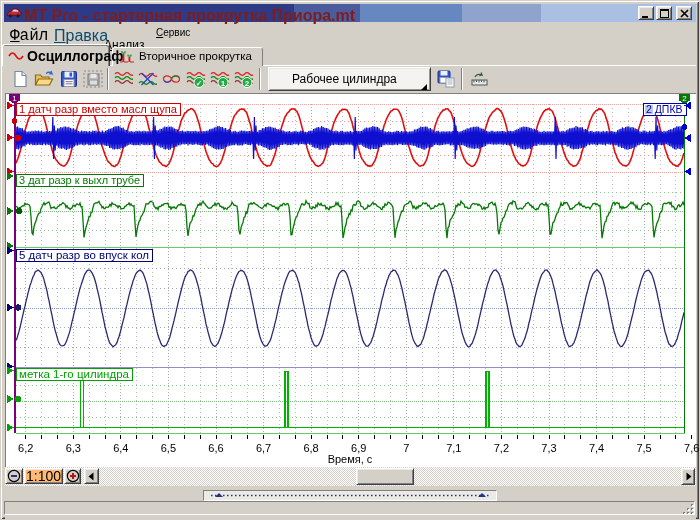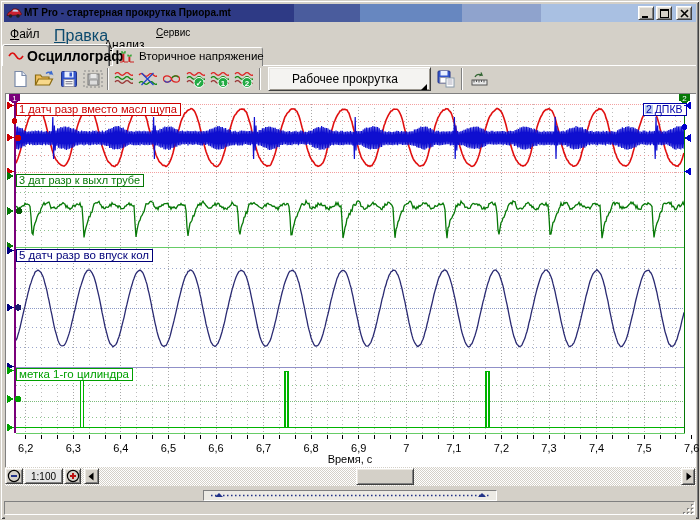--- a/index.html
+++ b/index.html
@@ -11,55 +11,55 @@
 
 <div class="abs" style="left:0;top:0;width:700px;height:520px;background:#d4d0c8;border:1px solid #d4d0c8;box-shadow:inset 1px 1px 0 #ffffff, inset -1px -1px 0 #404040, inset 2px 2px 0 #d4d0c8, inset -2px -2px 0 #808080;"></div>
 
 <div class="abs" style="left:4px;top:4px;width:692px;height:18px;background:linear-gradient(90deg,#2e3a85 0,#2e3a85 290px,#4a5c9d 290px,#4a5c9d 356px,#6787c0 356px,#6787c0 458px,#8fa3cd 458px,#8fa3cd 537px,#a9c0e2 537px,#a9c0e2 100%);"></div>
 <div class="abs" style="left:6px;top:6px;width:16px;height:14px;"><svg width="16" height="14" viewBox="0 0 16 14">
       <path d="M1,9 q1,-3 4,-4 l2,-2 q3,-1 6,1 l2,3 q1,1 0,2 l-14,0.5 z" fill="#cc2233" stroke="#551111" stroke-width="0.8"></path>
       <path d="M6,5.5 l1.5,-1.8 q2,-0.7 4,0.4 l1,1.6 z" fill="#c8d8ee"></path>
       <circle cx="4.5" cy="10" r="1.8" fill="#222"></circle>
       <circle cx="12" cy="10" r="1.8" fill="#222"></circle>
     </svg></div>
-<div class="abs" style="left:24px;top:7px;color:#000000;font-size:10px;font-weight:bold;letter-spacing:0px;">MT Pro - стартерная прокрутка Приора.mt</div>
+<div class="abs" style="left:24px;top:7px;color:#7f1d1d;font-size:16px;font-weight:bold;letter-spacing:0px;">MT Pro - стартерная прокрутка Приора.mt</div>
 <div class="abs raised btn" style="left:638px;top:6px;width:16px;height:14px;">
     <svg width="9" height="9" viewBox="0 0 9 9">
       <rect x="0" y="7" width="6" height="2" fill="#000"></rect>
     </svg>
   </div>
 <div class="abs raised btn" style="left:656px;top:6px;width:16px;height:14px;">
     <svg width="9" height="9" viewBox="0 0 9 9">
       <rect x="0.5" y="0.5" width="8" height="8" fill="none" stroke="#000"></rect>
       <rect x="0" y="0" width="9" height="2" fill="#000"></rect>
     </svg>
   </div>
 <div class="abs raised btn" style="left:676px;top:6px;width:16px;height:14px;">
     <svg width="9" height="9" viewBox="0 0 9 9">
       <path d="M1,1 L8,8 M8,1 L1,8" stroke="#000" stroke-width="1.6"></path>
     </svg>
   </div>
 
-<div class="abs" style="left:10px;top:27px;font-size:12px;color:#000;"><u>Ф</u>айл</div>
+<div class="abs" style="left:10px;top:27px;font-size:16px;color:#000;font-family:Liberation Mono, monospace;"><u>Ф</u>айл</div>
 <div class="abs" style="left:54px;top:27px;font-size:16px;color:#0c4a6e;"><u>П</u>равка</div>
 <div class="abs" style="left:104px;top:38px;font-size:12px;color:#000;"><u>А</u>нализ</div>
 <div class="abs" style="left:156px;top:27px;font-size:10px;color:#000;"><u>С</u>ервис</div>
 
 <div class="abs" style="left:4px;top:65px;width:692px;height:1px;background:#ffffff;"></div>
 <div class="abs" style="left:2px;top:44px;width:108px;height:22px;background:#d4d0c8;border-top:1px solid #ffffff;border-left:1px solid #ffffff;border-right:1px solid #404040;border-radius:3px 3px 0 0;box-shadow:inset -1px 1px 0 #808080;"></div>
 <div class="abs" style="left:112px;top:47px;width:151px;height:19px;background:#d4d0c8;border-top:1px solid #ffffff;border-left:1px solid #ffffff;border-right:1px solid #808080;border-radius:3px 3px 0 0;"></div>
 <div class="abs" style="left:8px;top:49px;"><svg width="16" height="14" viewBox="0 0 16 14">
       <path d="M1,7 q3.5,-6 7,0 t7,0" fill="none" stroke="#dd1111" stroke-width="1.6"></path>
     </svg></div>
 <div class="abs" style="left:27px;top:48px;font-size:14px;font-weight:bold;">Осциллограф</div>
 <div class="abs" style="left:119px;top:49px;"><svg width="16" height="16" viewBox="0 0 16 16">
       <path d="M1,13 h2.5 M5,13 h4 M11,13 h4 M4,13 v-8 M4.8,13 v-8 M4,5 h0.8 M10,13 v-5 M10.8,13 v-5 M10,8 h0.8" fill="none" stroke="#cc2222" stroke-width="1.1"></path>
       <path d="M2.5,4 h4 M3,2 v2 M6,2 v2 M8.5,7 h4 M9,5.5 v1.5 M12,5.5 v1.5" stroke="#119911" stroke-width="1.1" fill="none"></path>
     </svg></div>
-<div class="abs" style="left:139px;top:50px;font-size:11.5px;">Вторичное напряжение</div>
+<div class="abs" style="left:139px;top:50px;font-size:11.5px;">Вторичное прокрутка</div>
 
 <div class="abs" style="left:4px;top:66px;width:692px;height:27px;background:#d4d0c8;"></div>
 <div class="abs btn" style="left:11px;top:70px;width:18px;height:18px;">
     <svg width="17" height="18" viewBox="0 0 17 18">
       <path d="M3,1.5 h7 l4,4 v11 h-11 z" fill="#ffffff" stroke="#7a8aa8" stroke-width="1.2"></path>
       <path d="M10,1.5 v4 h4" fill="#e8eef8" stroke="#7a8aa8" stroke-width="1.2"></path>
     </svg>
   </div>
 <div class="abs btn" style="left:34px;top:70px;width:20px;height:18px;">
     <svg width="20" height="18" viewBox="0 0 20 18">
@@ -130,21 +130,21 @@
     <svg width="19" height="18" viewBox="0 0 19 18">
       <path d="M1,4 q2.4,-2.6 4.8,0 t4.8,0 t4.8,0 t4.8,0" fill="none" stroke="#dd2222" stroke-width="1.2"></path>
       <path d="M1,8 q2.4,-2.6 4.8,0 t4.8,0 t4.8,0 t4.8,0" fill="none" stroke="#118811" stroke-width="1.2"></path>
       <path d="M1,12 q2.4,-2.6 4.8,0 t4.8,0 t4.8,0 t4.8,0" fill="none" stroke="#993333" stroke-width="1.2"></path>
       <circle cx="13" cy="12.5" r="5" fill="#22aa44" stroke="#ffffff" stroke-width="1"></circle>
       <text x="13" y="15.5" font-size="8" font-family="Liberation Sans, sans-serif" fill="#ffffff" text-anchor="middle" font-weight="bold">2</text>
     </svg>
   </div>
 <div class="abs" style="left:259px;top:68px;width:1px;height:22px;background:#808080;box-shadow:1px 0 0 #ffffff;"></div>
 <div class="abs" style="left:268px;top:67px;width:163px;height:24px;background:#f4f3f1;border:1px solid #404040;border-top-color:#fff;border-left-color:#fff;box-shadow:inset 1px 1px 0 #e8e6e2, inset -1px -1px 0 #9a968e;"></div>
-<div class="abs" style="left:292px;top:72px;font-size:12px;">Рабочее прокрутка</div>
+<div class="abs" style="left:292px;top:72px;font-size:12px;">Рабочее цилиндра</div>
 <div class="abs" style="left:421px;top:84px;width:0;height:0;border-left:6px solid transparent;border-bottom:6px solid #000;"></div>
 <div class="abs btn" style="left:437px;top:70px;width:18px;height:18px;">
     <svg width="18" height="18" viewBox="0 0 18 18">
       <rect x="1" y="1" width="12" height="12" rx="1" fill="#3355cc" stroke="#223388"></rect>
       <rect x="3.5" y="1" width="7" height="4.5" fill="#e8f0ff"></rect>
       <rect x="3" y="7.5" width="8" height="5.5" fill="#ffffff" stroke="#99a"></rect>
       <rect x="9" y="8" width="8" height="9" fill="#ffffff" stroke="#8899aa"></rect>
       <path d="M10.5,10 h5 M10.5,12 h5 M10.5,14 h5" stroke="#aab" stroke-width="1"></path>
     </svg>
   </div>
@@ -328,21 +328,21 @@
 <text x="344" y="369" font-size="11" fill="#000000" text-anchor="middle" font-family="Liberation Sans, sans-serif">Время, с</text>
 </svg>
 
 <div class="abs dither" style="left:5px;top:467px;width:691px;height:19px;"></div>
 <div class="abs raised btn" style="left:5px;top:468px;width:18px;height:16px;">
     <svg width="14" height="14" viewBox="0 0 14 14">
       <circle cx="7" cy="7" r="5.6" fill="none" stroke="#000" stroke-width="1.2"></circle>
       <path d="M4,7 h6" stroke="#223388" stroke-width="2"></path>
     </svg>
   </div>
-<div class="abs raised btn" style="left:24px;top:468px;width:39px;height:16px;background:#e5e5e5;font-size:10px;color:#000;">1:100</div>
+<div class="abs raised btn" style="left:24px;top:468px;width:39px;height:16px;background:#fdba74;font-size:14px;color:#000;">1:100</div>
 <div class="abs raised btn" style="left:64px;top:468px;width:17px;height:16px;">
     <svg width="14" height="14" viewBox="0 0 14 14">
       <circle cx="7" cy="7" r="5.6" fill="none" stroke="#000" stroke-width="1.2"></circle>
       <path d="M4,7 h6 M7,4 v6" stroke="#bb1111" stroke-width="2"></path>
     </svg>
   </div>
 <div class="abs raised btn" style="left:84px;top:468px;width:15px;height:16px;">
     <svg width="7" height="9" viewBox="0 0 7 9">
       <path d="M5.5,0.5 L0.5,4.5 L5.5,8.5 Z" fill="#000"></path>
     </svg>

